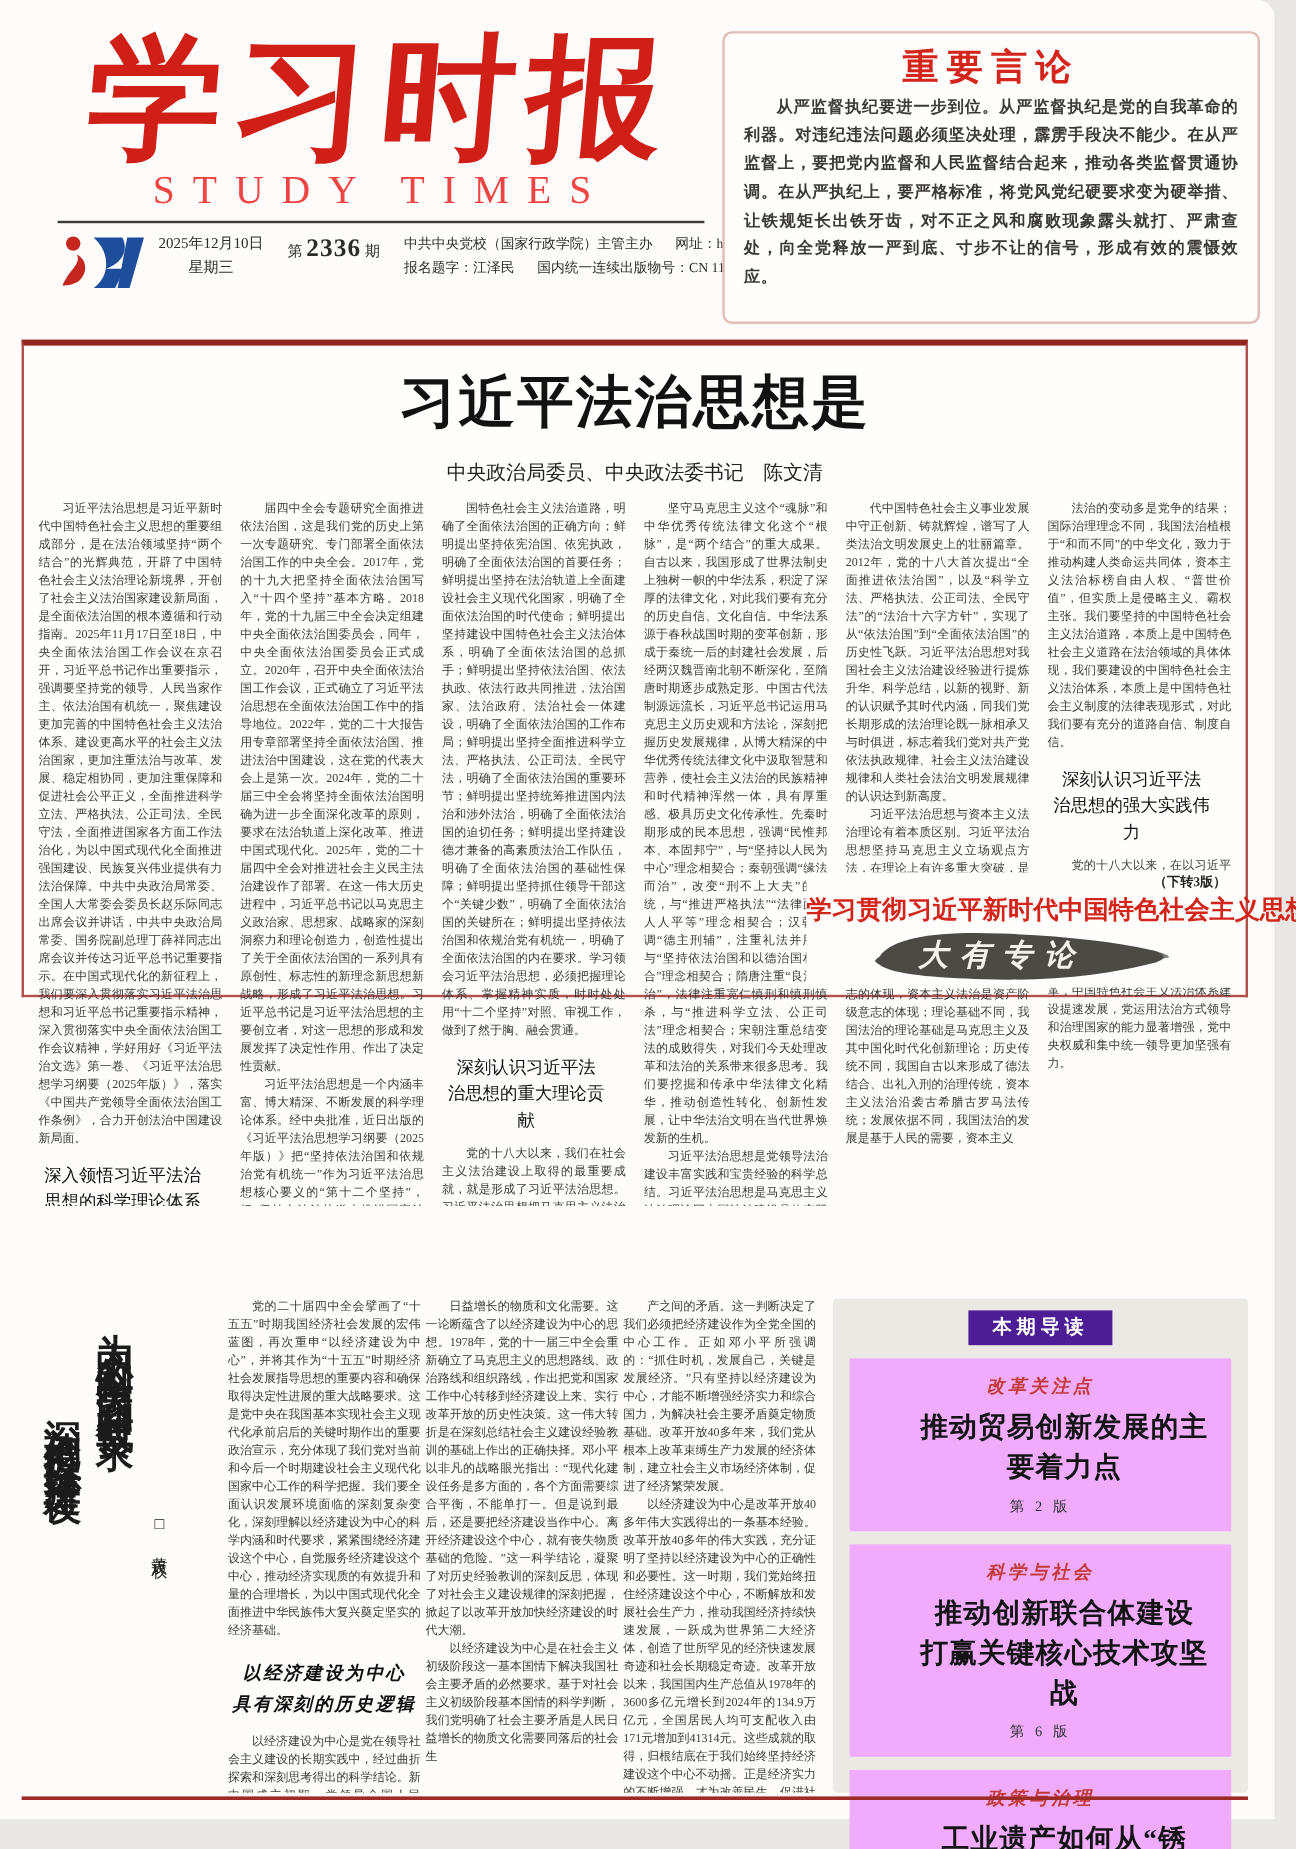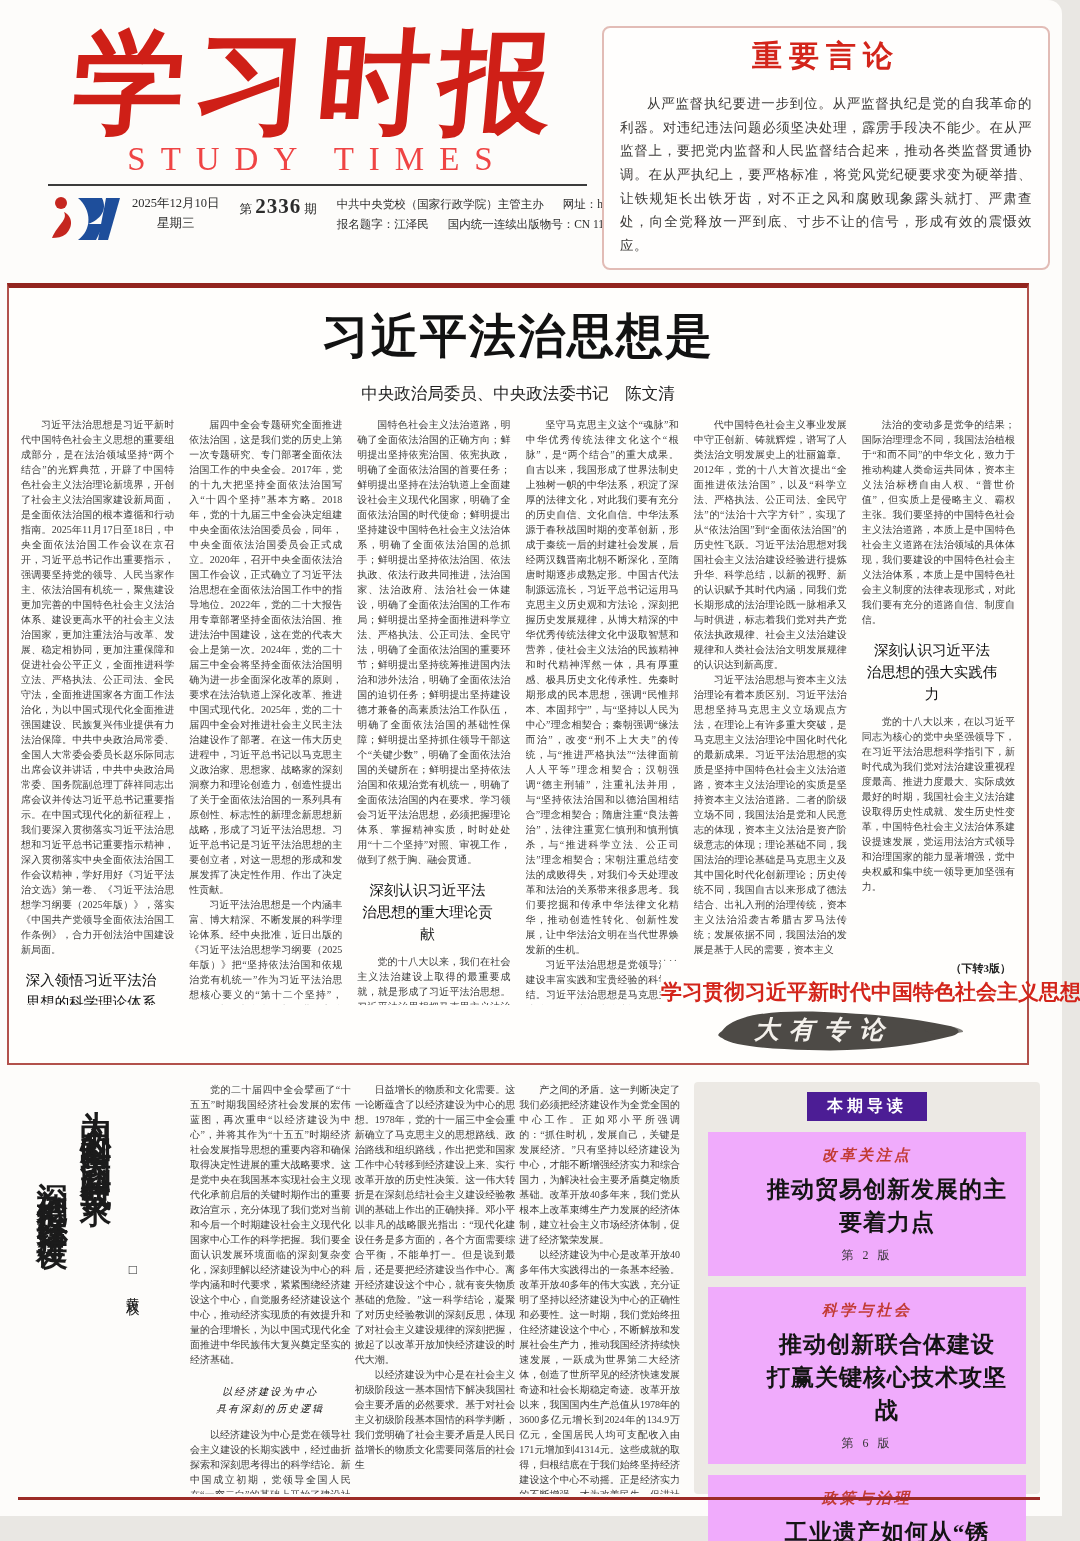--- a/index.html
+++ b/index.html
@@ -35,30 +35,30 @@
   .dl-issue{white-space:nowrap;font-size:12.5px;}
   .dl-issue b{font-size:21px;font-weight:700;letter-spacing:1px;}
   .dl-pub{font-size:11.5px;line-height:1.75;white-space:nowrap;}
   .gap{display:inline-block;width:16px;}
   .quote-box{
     position:absolute;right:12px;top:26px;width:412px;height:226px;
     border:2px solid #e2bcb6;border-radius:8px;padding:6px 16px 8px 16px;
     background:#fffefd;
   }
   .quote-box h2{
-    margin:2px 0 15px 0;text-align:center;color:#d3251b;font-size:30px;
+    margin:2px 0 0 0;text-align:center;color:#d3251b;font-size:30px;
     letter-spacing:7px;font-weight:900;
   }
   .quote-box p{
     margin:0;font-size:13.5px;line-height:1.75;text-align:justify;
-    text-indent:2em;color:#3c3a38;letter-spacing:.5px;
+    text-indent:2em;color:#3c3a38;letter-spacing:.5px;font-weight:bold;
   }
   
   .lead-box{
-    position:absolute;left:7px;top:283px;width:1022px;height:782px;
+    position:absolute;left:18px;top:283px;width:1022px;height:548px;
     border:2px solid #b2514b;border-top:5px solid #93251f;background:#fffefc;
     padding:10px 12px;box-sizing:border-box;
   }
   .lead-box h1{
     margin:8px 0 0 0;text-align:center;font-size:47px;line-height:1.3;
     font-weight:900;color:#121212;letter-spacing:2px;white-space:nowrap;
   }
   .byline{text-align:center;font-size:16.5px;color:#222;margin:16px 0 12px 0;}
   .cols{display:flex;gap:15px;height:588px;overflow:hidden;}
   .col{flex:1 1 0;overflow:hidden;min-width:0;}
@@ -97,21 +97,21 @@
   }
   .vt1{margin-left:16px;padding-top:72px;}
   .vt2{margin-left:8px;}
   .vauthor{
     writing-mode:vertical-rl;font-size:13.5px;color:#222;margin-left:10px;
     padding-top:176px;letter-spacing:3px;
   }
   .bcols{flex:1 1 auto;display:flex;gap:4px;overflow:hidden;margin-right:14px;}
   .bcol{flex:1 1 0;overflow:hidden;min-width:0;}
   .bh{
-    margin:16px 2px 10px 2px;text-align:center;font-size:10px;font-weight:400;
+    margin:16px 2px 10px 2px;text-align:center;font-size:15px;font-weight:700;
     font-style:italic;line-height:1.7;color:#101010;white-space:pre-line;letter-spacing:2px;
   }
   .digest{
     flex:0 0 346px;background:#ecE9e4;background:#ece9e4;border-radius:4px;
     padding:10px 12px 12px 12px;box-sizing:border-box;text-align:center;
   }
   .badge{
     display:inline-block;background:#4c1d95;color:#fff;font-size:16px;
     font-weight:700;letter-spacing:4px;padding:4px 20px;
   }

